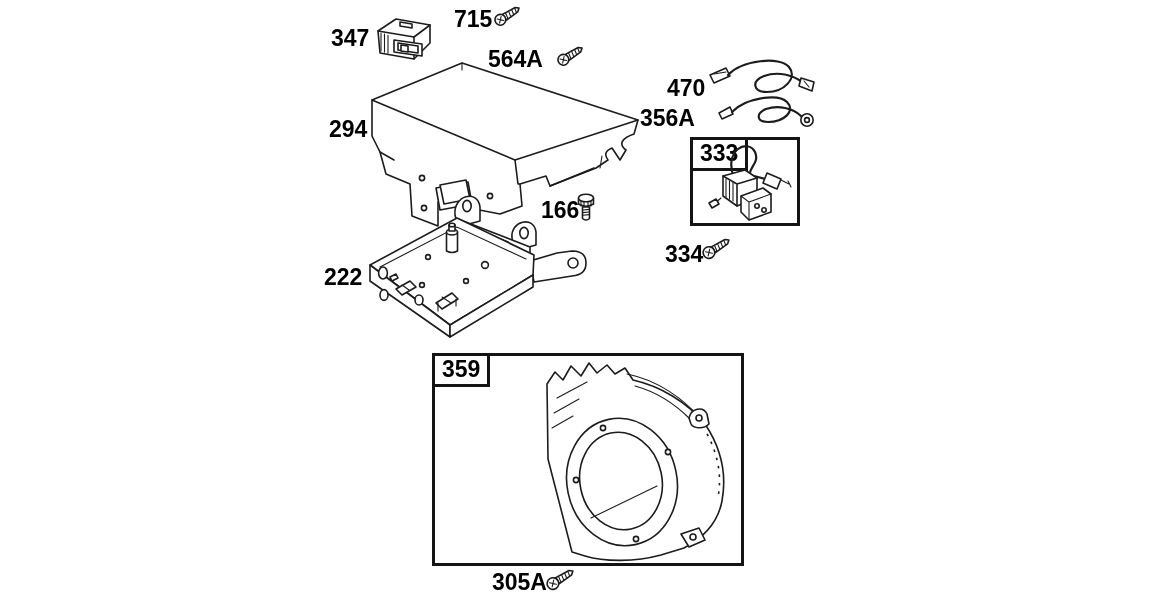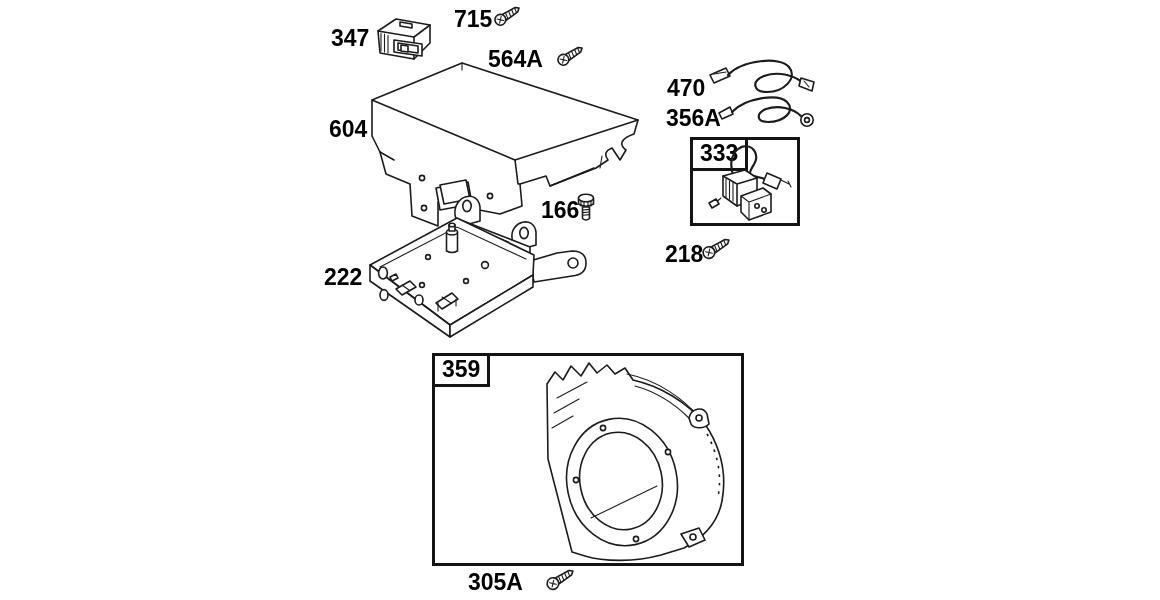--- a/index.html
+++ b/index.html
@@ -25,28 +25,28 @@
   .rot38{transform:rotate(-38deg);}
 </style>
 </head>
 <body>
 
 <div class="stage">
 
   <div class="callout" style="left:331px;top:27px">347</div>
   <div class="callout" style="left:454px;top:8px">715</div>
   <div class="callout" style="left:488px;top:48px">564A</div>
-  <div class="callout" style="left:329px;top:118px">604</div>
+  <div class="callout" style="left:329px;top:118px">294</div>
   <div class="callout" style="left:541px;top:199px">166</div>
   <div class="callout" style="left:324px;top:266px">222</div>
   <div class="callout" style="left:667px;top:77px">470</div>
-  <div class="callout" style="left:666px;top:107px">356A</div>
-  <div class="callout" style="left:665px;top:243px">218</div>
+  <div class="callout" style="left:640px;top:107px">356A</div>
+  <div class="callout" style="left:665px;top:243px">334</div>
   <div class="callout" style="left:516px;top:510px">305</div>
-  <div class="callout" style="left:468px;top:571px">305A</div>
+  <div class="callout" style="left:492px;top:571px">305A</div>
 
   <svg class="rot32" style="left:493px;top:8px" width="30" height="14" viewBox="0 0 30 14">
     <path class="fw" d="M11,3.5 L25,4.5 L28,7 L25,9.5 L11,10.5 Z"></path>
     <line class="thin" x1="14" y1="3.8" x2="13" y2="10.2"></line>
     <line class="thin" x1="17.5" y1="4" x2="16.5" y2="10"></line>
     <line class="thin" x1="21" y1="4.2" x2="20" y2="9.8"></line>
     <line class="thin" x1="24.3" y1="4.6" x2="23.5" y2="9.4"></line>
     <circle class="fw" cx="6" cy="7" r="5.4"></circle>
     <path class="thin" d="M3.6,4.6 L8.4,9.4 M8.4,4.6 L3.6,9.4"></path>
   </svg>

